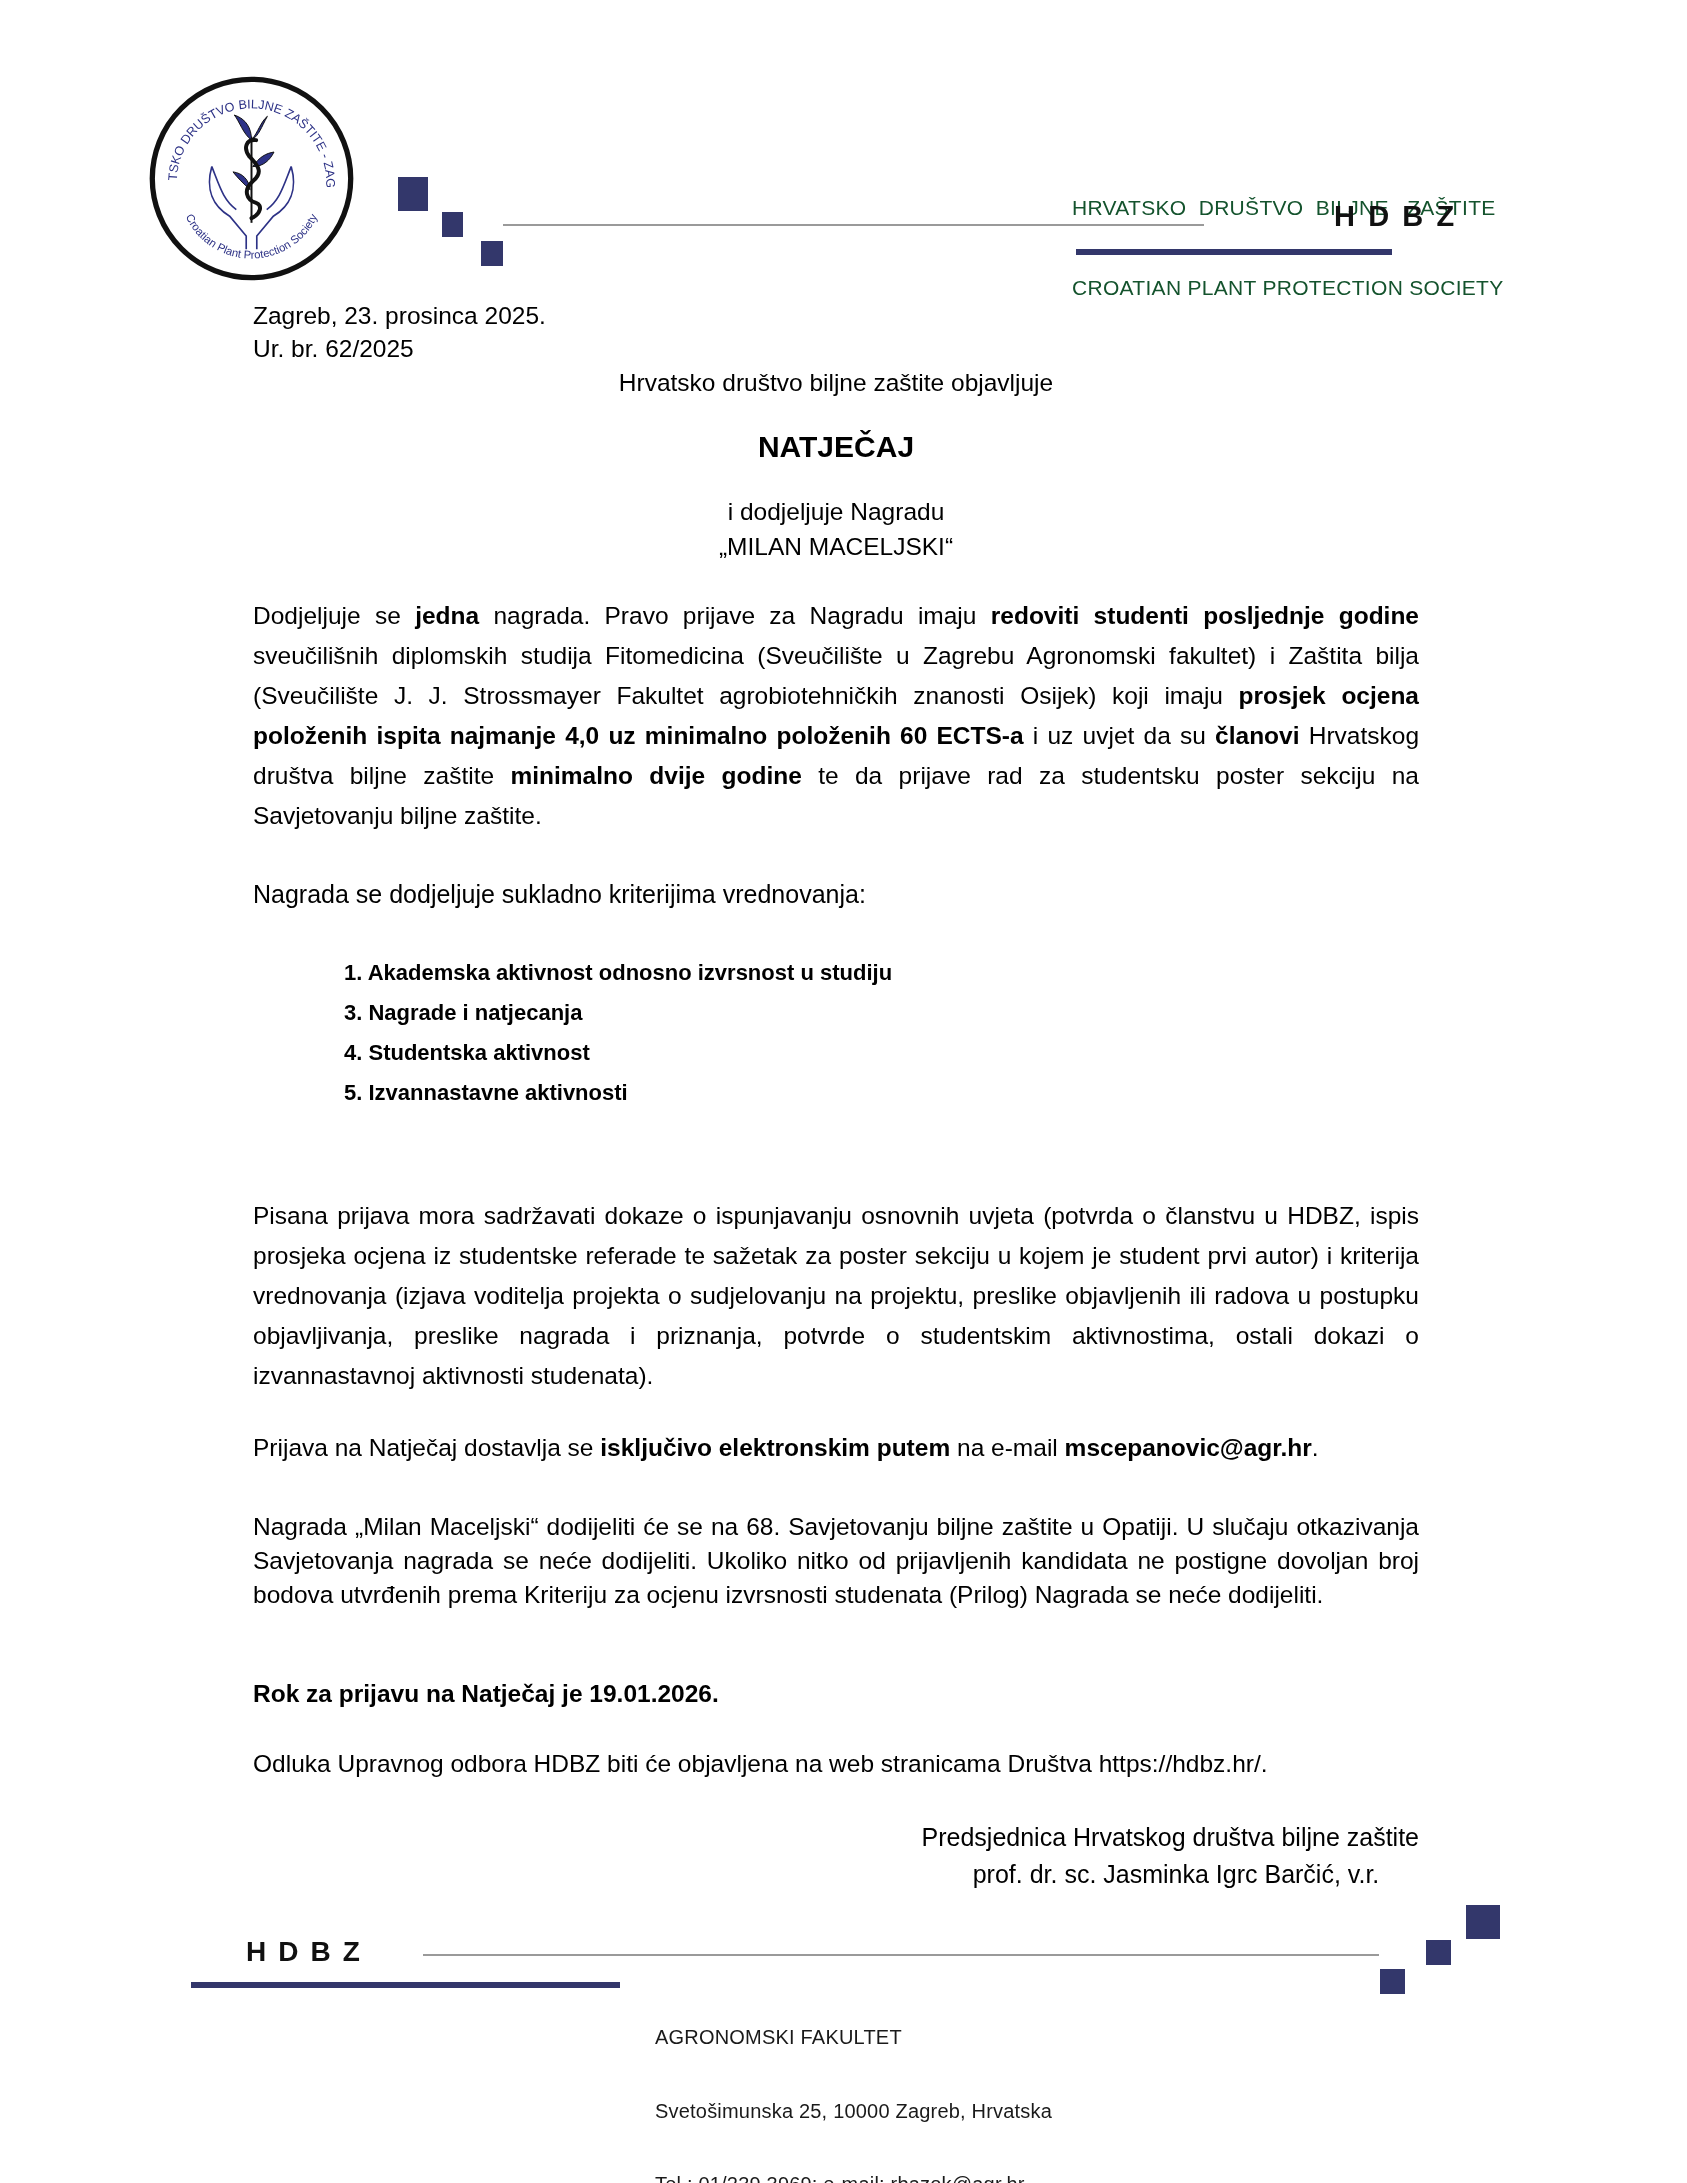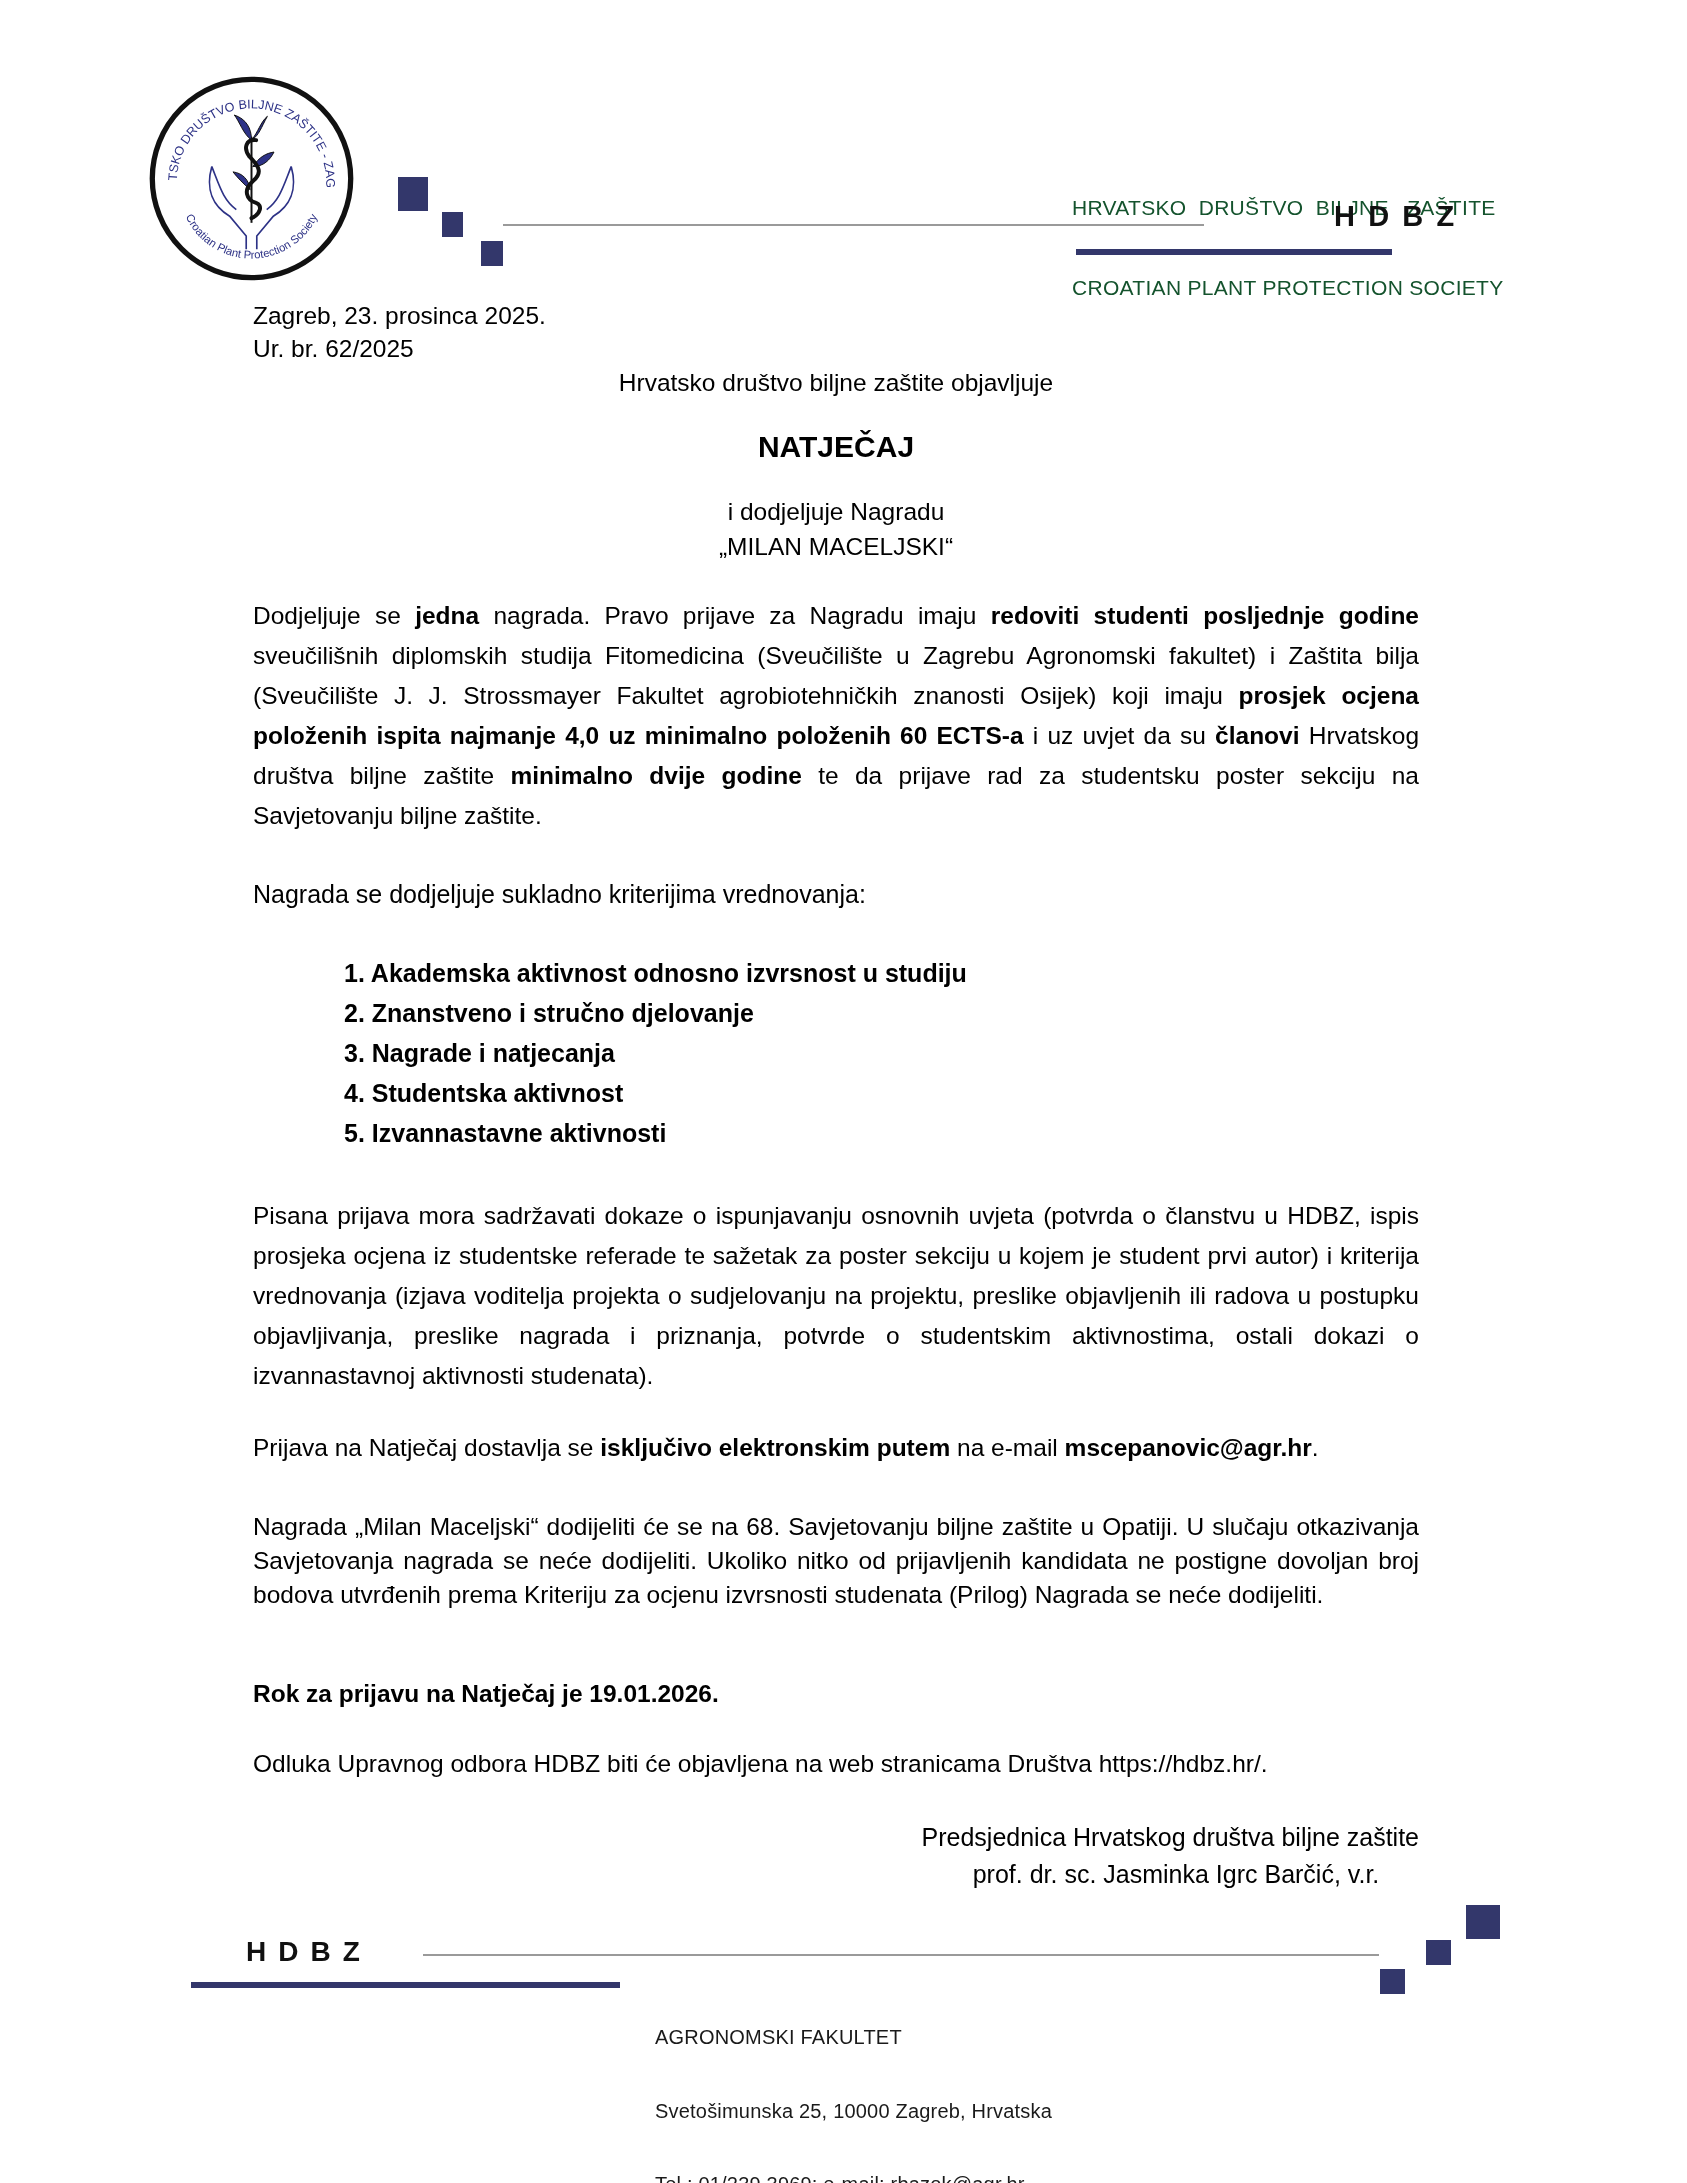--- a/index.html
+++ b/index.html
@@ -12,21 +12,21 @@
   .logo { position: absolute; left: 147px; top: 74px; width: 209px; height: 209px; }
   .org-name { position: absolute; left: 1072px; top: 142px; font-size: 21px; line-height: 26.5px;
               letter-spacing: 0.3px; color: #14532d; white-space: pre; }
   .hdbz-big { position: absolute; font-weight: bold; font-size: 29px; letter-spacing: 13.2px; color: #111; }
   .meta { position: absolute; left: 253px; top: 299px; font-size: 24.5px; line-height: 33px; }
   .center-line { position: absolute; left: 253px; width: 1166px; text-align: center; font-size: 24.5px; }
   .title { font-weight: bold; font-size: 30px; }
   .para { position: absolute; left: 253px; width: 1166px; font-size: 24.5px; line-height: 40px;
           text-align: justify; text-align-last: left; }
   .para b { font-weight: bold; }
-  .list { position: absolute; left: 344px; top: 953px; font-size: 25px; line-height: 40px; font-weight: bold; margin: 0; padding: 0; list-style: none; }
+  .list { position: absolute; left: 344px; top: 953px; font-size: 22px; line-height: 40px; font-weight: bold; margin: 0; padding: 0; list-style: none; }
   .sig { position: absolute; left: 860px; width: 559px; text-align: right; font-size: 25px; line-height: 37px; }
   .sig .name { display: block; text-align: center; padding-left: 73px; }
   .footer-info { position: absolute; left: 655px; top: 1976px; font-size: 20px; line-height: 24.5px; color: #1a1a1a; white-space: pre; letter-spacing: 0.2px; }
 </style>
 </head>
 <body>
 
 <div>
   <svg class="logo" viewBox="0 0 316 316">
     <circle cx="158" cy="158" r="150" fill="#fff" stroke="#111" stroke-width="8"></circle>
@@ -79,21 +79,20 @@
 <div class="center-line" style="top:498px;">i dodjeljuje Nagradu</div>
 <div class="center-line" style="top:533px;">„MILAN MACELJSKI“</div>
 
 <p class="para" style="top:596px; margin:0;">
   <span>Dodjeljuje se </span><b>jedna</b><span> nagrada. Pravo prijave za Nagradu imaju </span><b>redoviti studenti posljednje godine</b><span> sveučilišnih diplomskih studija Fitomedicina (Sveučilište u Zagrebu Agronomski fakultet) i Zaštita bilja (Sveučilište J. J. Strossmayer Fakultet agrobiotehničkih znanosti Osijek) koji imaju </span><b>prosjek ocjena položenih ispita najmanje 4,0 uz minimalno položenih 60 ECTS-a</b><span> i uz uvjet da su </span><b>članovi</b><span> Hrvatskog društva biljne zaštite </span><b>minimalno dvije godine</b><span> te da prijave rad za studentsku poster sekciju na Savjetovanju biljne zaštite.</span>
 </p>
 
 <div class="abs" style="left:253px; top:880px; font-size:25px;">Nagrada se dodjeljuje sukladno kriterijima vrednovanja:</div>
 <ul class="list">
   <li>1. Akademska aktivnost odnosno izvrsnost u studiju</li>
-  <li>2. Znanstveno i stručno djelovanje</li>
   <li>3. Nagrade i natjecanja</li>
   <li>4. Studentska aktivnost</li>
   <li>5. Izvannastavne aktivnosti</li>
 </ul>
 
 <p class="para" style="top:1196px; margin:0;">Pisana prijava mora sadržavati dokaze o ispunjavanju osnovnih uvjeta (potvrda o članstvu u HDBZ, ispis prosjeka ocjena iz studentske referade te sažetak za poster sekciju u kojem je student prvi autor) i kriterija vrednovanja (izjava voditelja projekta o sudjelovanju na projektu, preslike objavljenih ili radova u postupku objavljivanja, preslike nagrada i priznanja, potvrde o studentskim aktivnostima, ostali dokazi o izvannastavnoj aktivnosti studenata).</p>
 
 <p class="abs" style="left:253px; top:1434px; margin:0; font-size:24.5px;">
   <span>Prijava na Natječaj dostavlja se </span><b>isključivo elektronskim putem</b><span> na e-mail </span><b>mscepanovic@agr.hr</b><span>.</span>
 </p>

